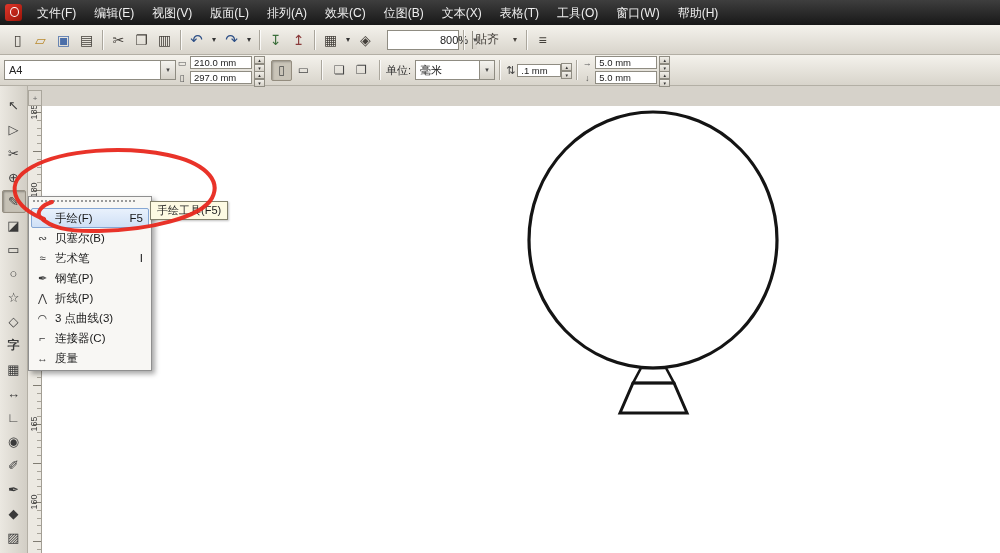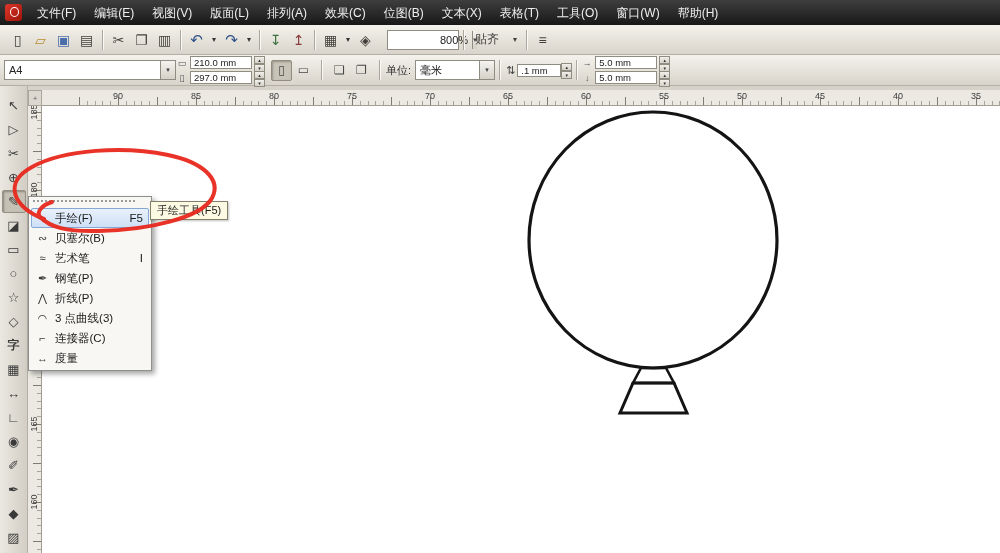--- a/index.html
+++ b/index.html
@@ -330,35 +330,20 @@
       <span class="tool-glyph" data-name="tool-icon">◆</span>
     </div>
       <div class="tool" data-name="interactive-fill-tool">
       <span class="tool-glyph" data-name="tool-icon">▨</span>
     </div>
     </div>
 
   <div class="corner" data-name="ruler-origin">
     <span data-name="ruler-origin-icon">+</span>
   </div>
-  <div class="hruler" data-name="horizontal-ruler">
-
-  <span class="hnum" data-name="ruler-number">90</span>
-      <span class="hnum" data-name="ruler-number">85</span>
-      <span class="hnum" data-name="ruler-number">80</span>
-      <span class="hnum" data-name="ruler-number">75</span>
-      <span class="hnum" data-name="ruler-number">70</span>
-      <span class="hnum" data-name="ruler-number">65</span>
-      <span class="hnum" data-name="ruler-number">60</span>
-      <span class="hnum" data-name="ruler-number">55</span>
-      <span class="hnum" data-name="ruler-number">50</span>
-      <span class="hnum" data-name="ruler-number">45</span>
-      <span class="hnum" data-name="ruler-number">40</span>
-      <span class="hnum" data-name="ruler-number">35</span>
-    </div>
   <div class="vruler" data-name="vertical-ruler">
 
   <span class="vnum" data-name="ruler-number">185</span>
       <span class="vnum" data-name="ruler-number">180</span>
       <span class="vnum" data-name="ruler-number">175</span>
       <span class="vnum" data-name="ruler-number">170</span>
       <span class="vnum" data-name="ruler-number">165</span>
       <span class="vnum" data-name="ruler-number">160</span>
     </div>
 

